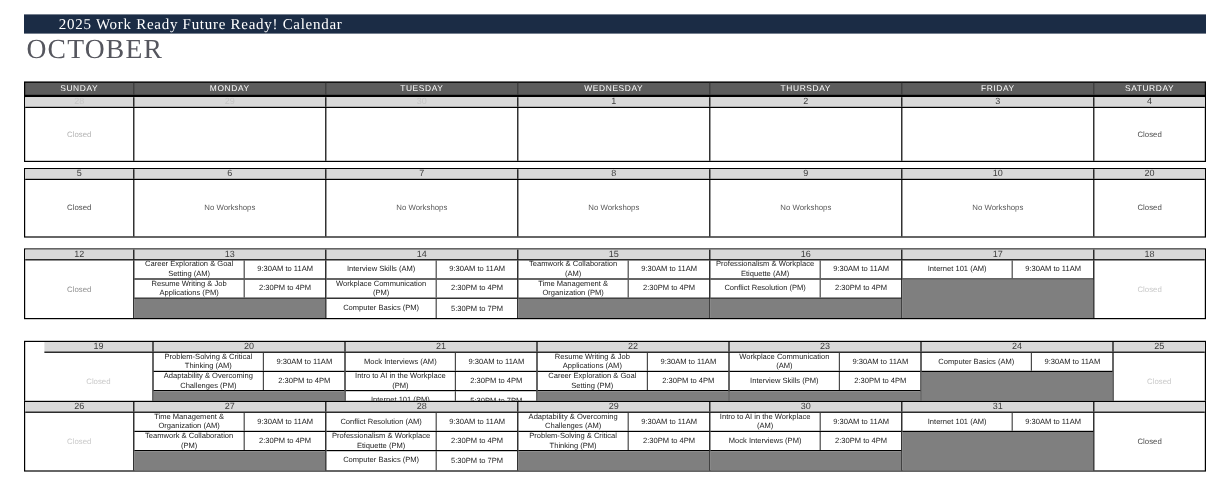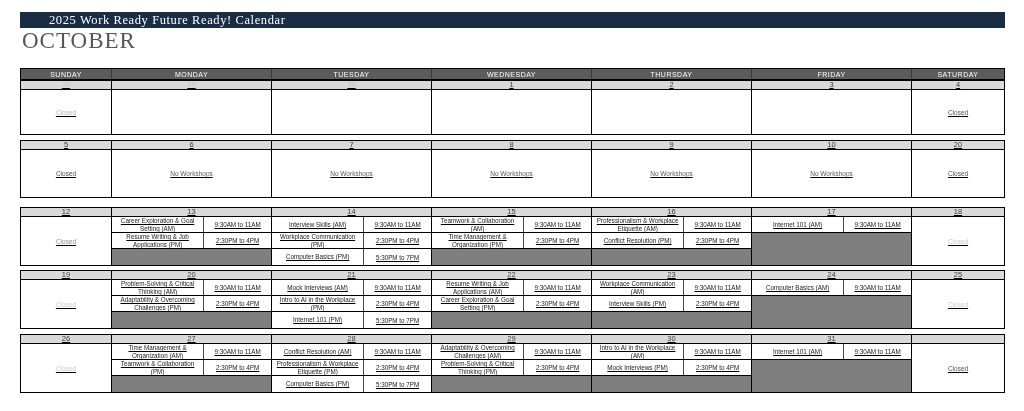--- a/index.html
+++ b/index.html
@@ -22,22 +22,22 @@
   .c-sun { width:91px; }
   .c-wk  { width:160px; }
   .c-sat { flex:1; }
 
   .dow-row { position:absolute; top:0; left:0; width:100%; height:12px;
              background:#5c5c5c; border:1px solid #000; }
   .dow { display:flex; align-items:center; justify-content:center;
          color:#ffffff; font-size:7px; letter-spacing:0.5px; border-right:1px solid #3a3a3a; }
   .dow:last-child { border-right:none; }
 
-  .week { position:absolute; left:0; width:100%; border:1px solid #000; background:#fff;text-decoration:underline; }
-  .w1 { top:12px; }  .w2 { top:72px; }  .w3 { top:139px; }  .w4 { top:202px; }  .w5 { top:266px; }
+  .week { position:absolute; left:0; width:100%; border:1px solid #000; background:#fff; }
+  .w1 { top:12px; }  .w2 { top:72px; }  .w3 { top:139px; }  .w4 { top:216px;padding-left:16px; }  .w5 { top:266px; }
 
   .strip { height:9px; border-bottom:1px solid #000; background:#d9d9d9; }
   .dcell { display:flex; align-items:center; justify-content:center;
            font-size:7.5px; color:#3d3d3d; line-height:8px; }
   .dcell.faint { color:#c6c6c6; }
 
   .content { display:flex; width:100%; }
   .h-w1 .content { height:44px; }
   .h-w2 .content { height:47px; }
   .h-w3 .content { height:48px; }

